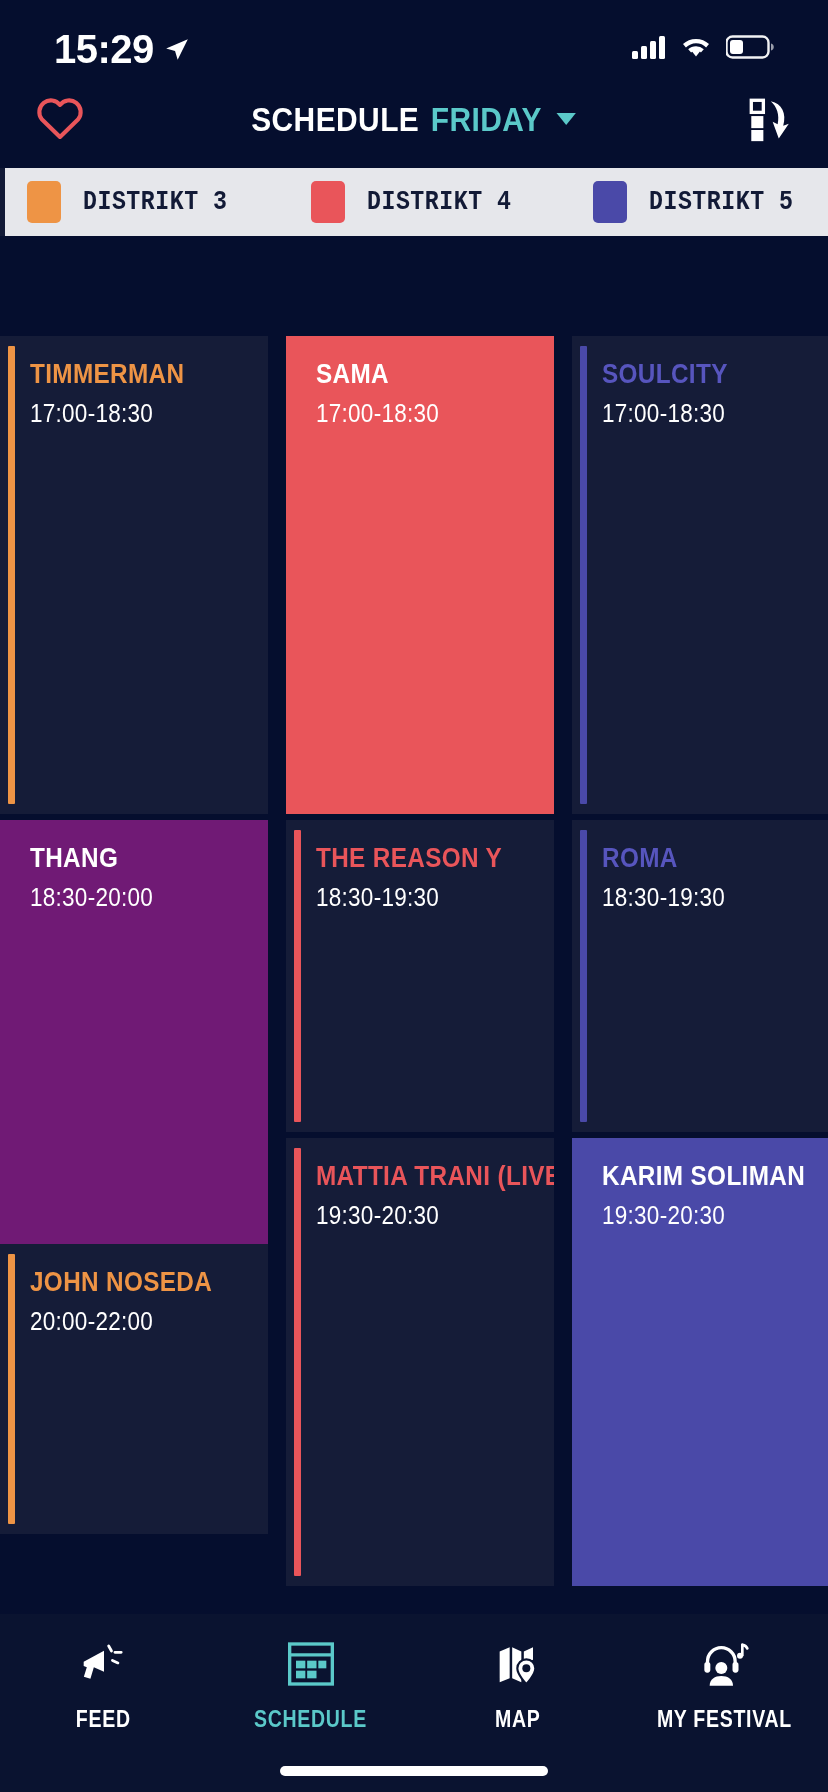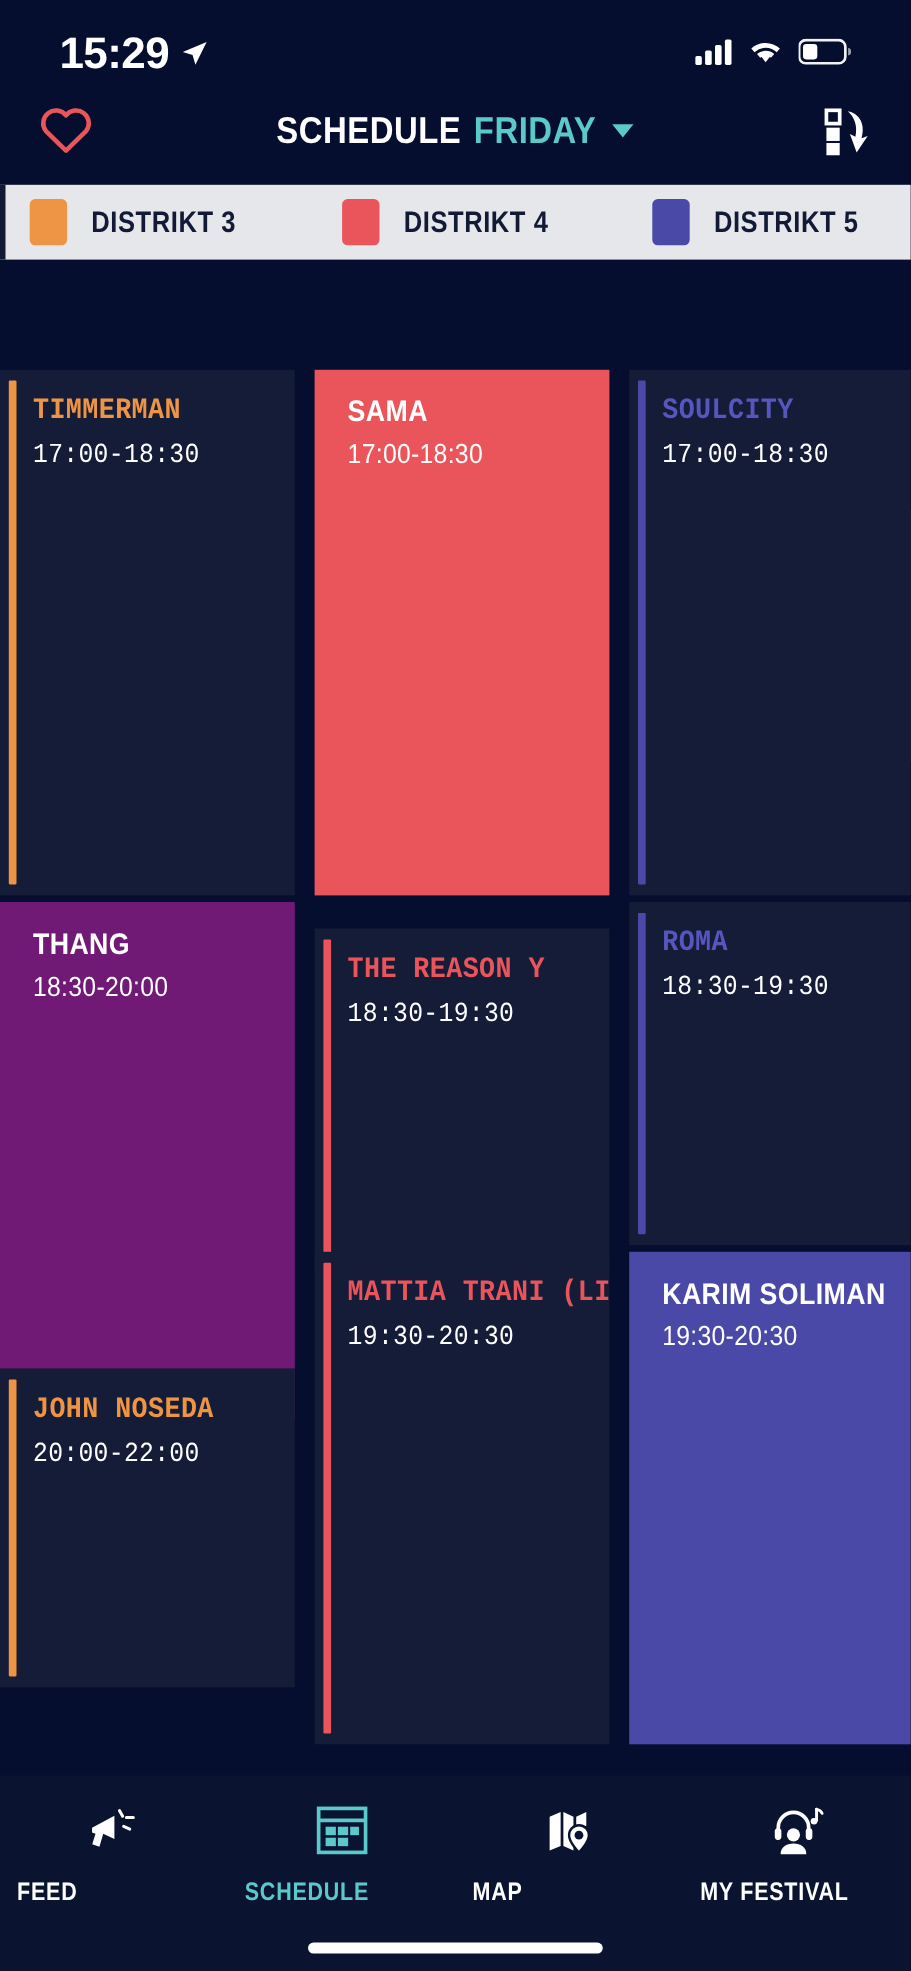--- a/index.html
+++ b/index.html
@@ -53,21 +53,21 @@
   .caret {
     width:0;height:0;
     border-left:11px solid transparent;
     border-right:11px solid transparent;
     border-top:12px solid #5BC9C9;
     margin-left:4px;
   }
   .icon-btn { width:64px; height:64px; display:flex; align-items:center; justify-content:center; }
 
   
-  .legend-wrap { height:76px; background:#050E2E; padding-top:8px; }
+  .legend-wrap { height:76px; background:#050E2E; padding-top:8px;font-family:Liberation Mono, monospace; }
   .legend {
     height:68px;
     background:#E6E7EB;
     display:flex;
     align-items:center;
     border-left:5px solid #121A36;
     overflow:hidden;
     white-space:nowrap;
   }
   .legend-item {
@@ -107,21 +107,21 @@
   .col.c1 { left:286px; }
   .col.c2 { left:572px; }
 
   .card {
     position:absolute;
     left:0;
     width:268px;
     padding:24px 0 0 30px;
     overflow:hidden;
   }
-  .card.outlined { background:#151C38;font-family:Liberation Mono, monospace; }
+  .card.outlined { background:#151C38; }
   .card-bar {
     position:absolute;
     left:8px; top:10px; bottom:10px;
     width:7px;
     border-radius:1px;
   }
   .card-title {
     font-size:27px;
     font-weight:bold;
     letter-spacing:0.4px;
@@ -148,20 +148,21 @@
     height:178px;
     background:#0A1330;
     display:flex;
     align-items:flex-start;
     padding-top:22px;
   }
   .tab {
     flex:1;
     display:flex;
     flex-direction:column;
+    align-items:center;
     gap:14px;
   }
   .tab-icon { height:56px; display:flex; align-items:center; justify-content:center; }
   .tab-label {
     font-size:23px;
     font-weight:bold;
     letter-spacing:0.8px;
     color:#FFFFFF;
     transform:scaleX(0.85);
   }
@@ -277,21 +278,21 @@
       <div class="card-time">20:00-22:00</div>
     </div>
   </div>
 
   <div class="col c1">
     <div class="card filled" style="top:0px; height:478px; background:#E9555A;">
 
       <div class="card-title" style="color:#FFFFFF">SAMA</div>
       <div class="card-time">17:00-18:30</div>
     </div>
-    <div class="card outlined" style="top:484px; height:312px;margin-top:24px;">
+    <div class="card outlined" style="top:484px; height:312px;">
       <span class="card-bar" style="background:#E9555A"></span>
       <div class="card-title" style="color:#E9555A">THE REASON Y</div>
       <div class="card-time">18:30-19:30</div>
     </div>
     <div class="card outlined" style="top:802px; height:448px;">
       <span class="card-bar" style="background:#E9555A"></span>
       <div class="card-title" style="color:#E9555A">MATTIA TRANI (LIVE)</div>
       <div class="card-time">19:30-20:30</div>
     </div>
   </div>

